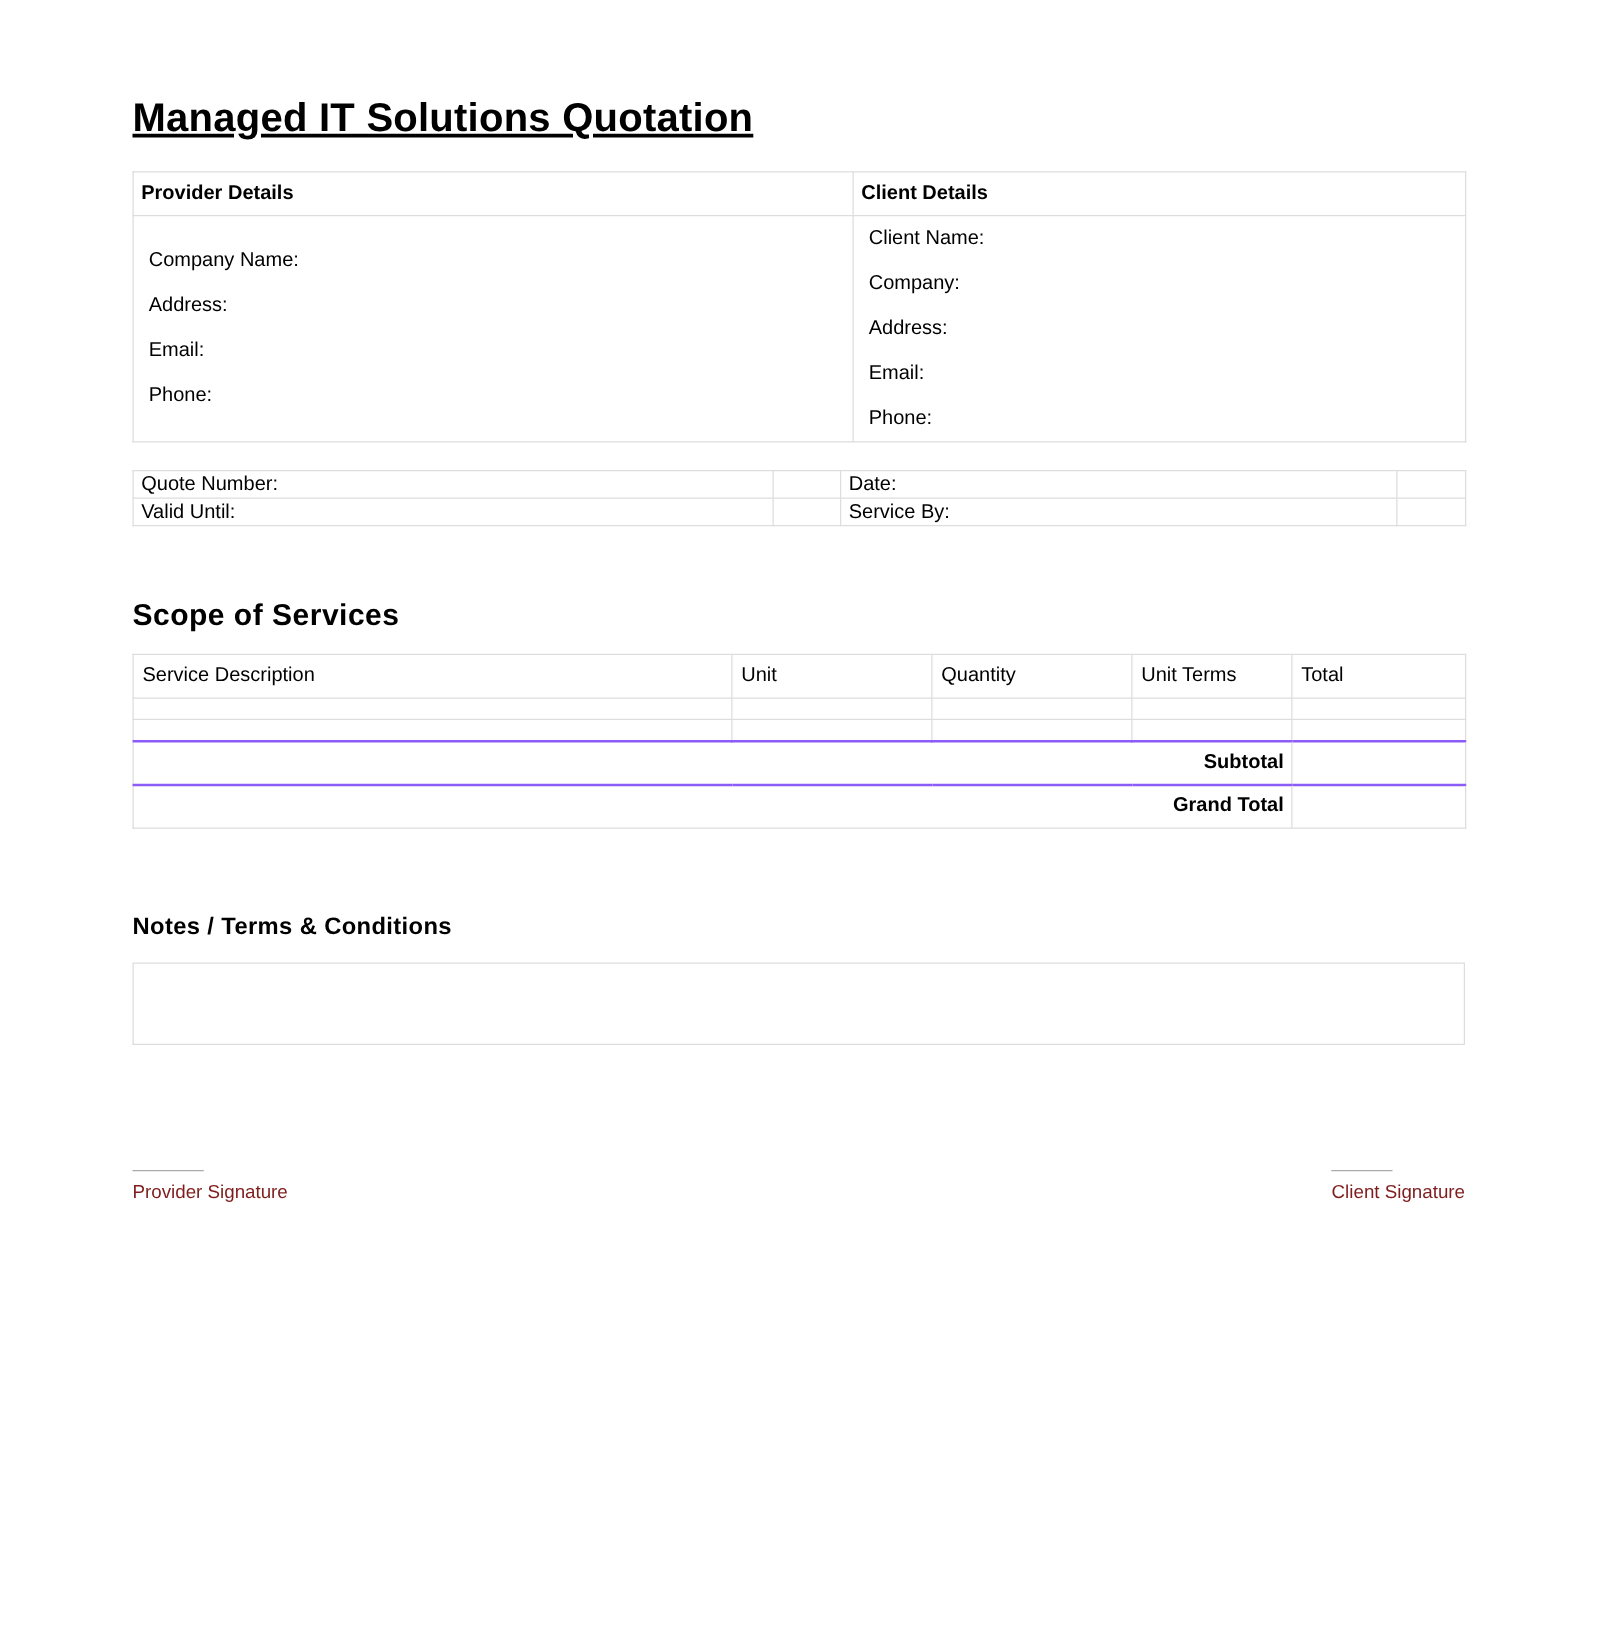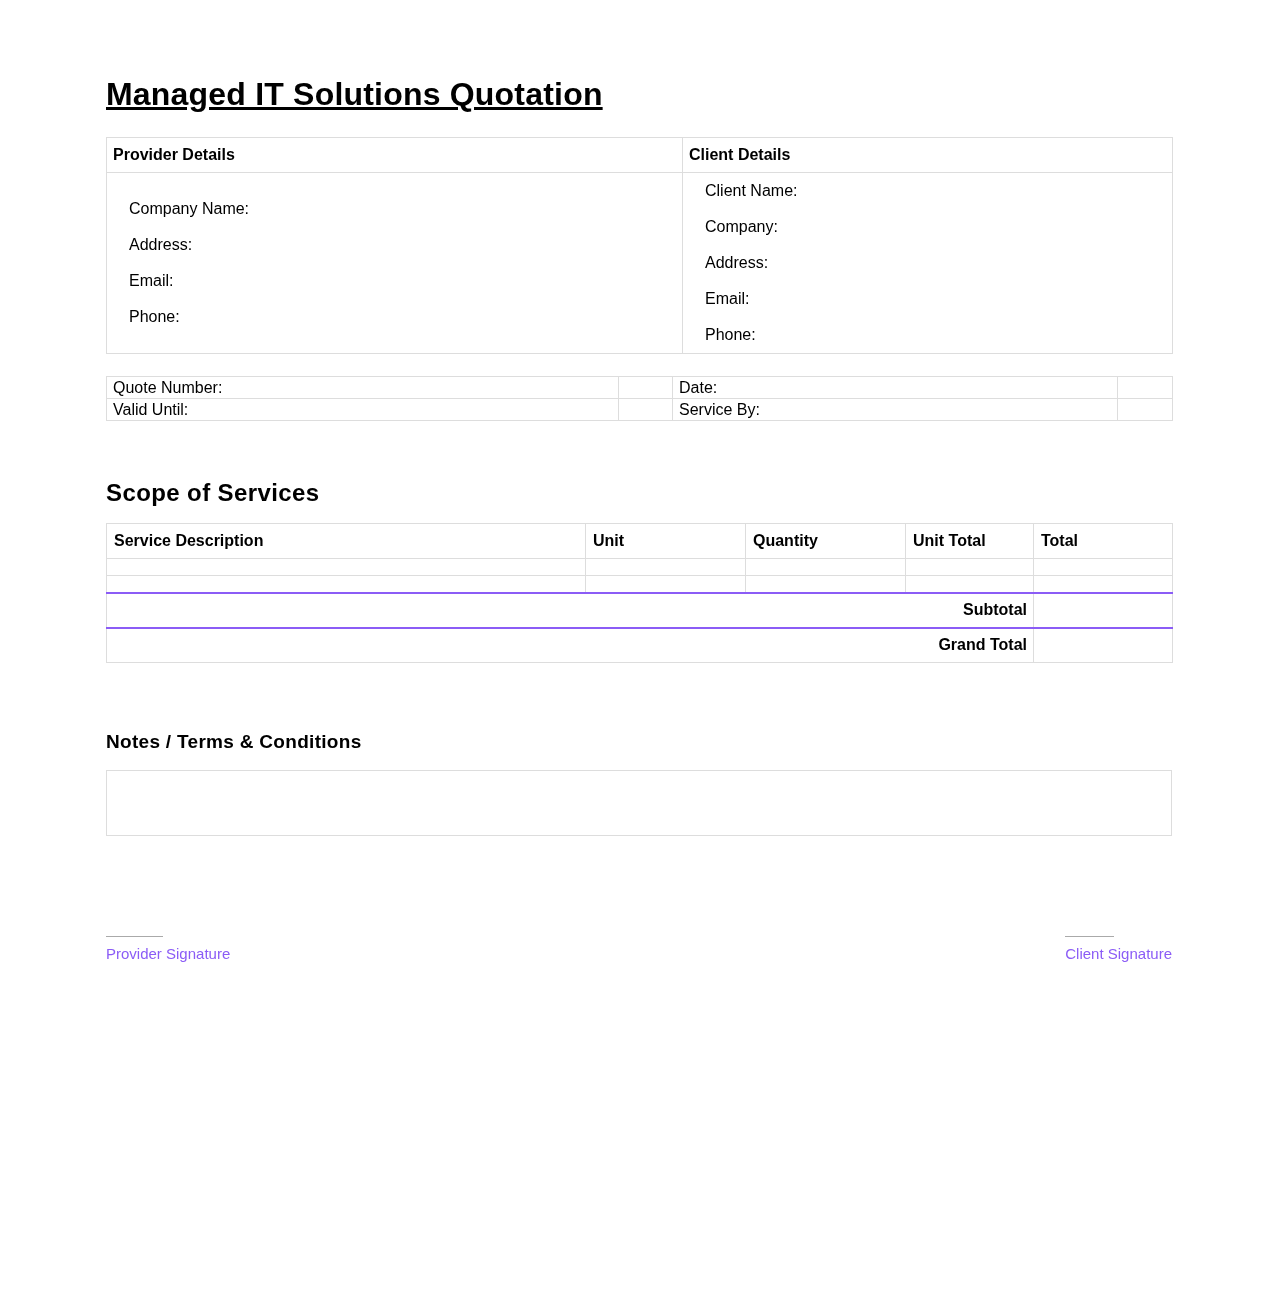--- a/index.html
+++ b/index.html
@@ -37,21 +37,21 @@
     }
     td, th {
       border: 1px solid #dddddd;
       font-size: 16px;
       text-align: left;
       vertical-align: middle;
     }
     
     .parties { top: 137px; }
     .parties th { font-weight: bold; height: 35px; padding: 0 6px; }
-    .parties td { padding: 0 22px; }
+    .parties td { padding: 0 12px; }
     .parties td.provider-cell { height: 179px; vertical-align: middle; }
     .parties td.client-cell { height: 179px; vertical-align: top; padding-top: 0; }
     .field-line { height: 36px; line-height: 36px; }
     .provider-cell .fields { padding-top: 0; }
     .parties col.c1 { width: 576px; }
     .parties col.c2 { width: 490px; }
 
     
     .meta { top: 376px; }
     .meta td { height: 22px; padding: 0 6px; }
@@ -64,21 +64,21 @@
       margin: 0;
       position: absolute;
       left: 0;
       font-weight: bold;
     }
     .scope-heading { top: 478px; font-size: 24px; line-height: 30px; letter-spacing: 0.4px; }
     .notes-heading { top: 730px; font-size: 19px; line-height: 24px; letter-spacing: 0.3px; }
 
     
     .scope { top: 523px; }
-    .scope th { font-weight: bold; height: 35px; padding: 0 7px; }
+    .scope th { font-weight: normal; height: 35px; padding: 0 7px; }
     .scope td.blank { height: 17px; padding: 0; }
     .scope col.s1 { width: 479px; }
     .scope col.s2 { width: 160px; }
     .scope col.s3 { width: 160px; }
     .scope col.s4 { width: 128px; }
     .scope col.s5 { width: 139px; }
     .scope tr.sum-row td { height: 35px; }
     .scope tr.sum-row.strong-top td { border-top: 2px solid #8b5cf6; }
     .scope td.sum-label { text-align: right; padding: 0 6px; }
     .scope td.sum-label.bold { font-weight: bold; }
@@ -91,21 +91,21 @@
       width: 1066px;
       height: 66px;
       border: 1px solid #dddddd;
     }
 
     
     .sig {
       position: absolute;
       top: 936px;
       font-size: 15px;
-      color: #8b5cf6;
+      color: #7f1d1d;
     }
     .sig .line {
       width: 57px;
       border-top: 1px solid #aaaaaa;
       height: 0;
       margin-bottom: 8px;
     }
     .sig.left { left: 0; }
     .sig.right { right: 0; text-align: left; }
     .sig.right .line { width: 49px; }
@@ -178,21 +178,21 @@
         <col class="s2">
         <col class="s3">
         <col class="s4">
         <col class="s5">
       </colgroup>
     <tbody>
         <tr>
       <th>Service Description</th>
       <th>Unit</th>
       <th>Quantity</th>
-      <th>Unit Total</th>
+      <th>Unit Terms</th>
       <th>Total</th>
     </tr>
     <tr>
       <td class="blank"></td>
       <td class="blank"></td>
       <td class="blank"></td>
       <td class="blank"></td>
       <td class="blank"></td>
     </tr>
     <tr>

